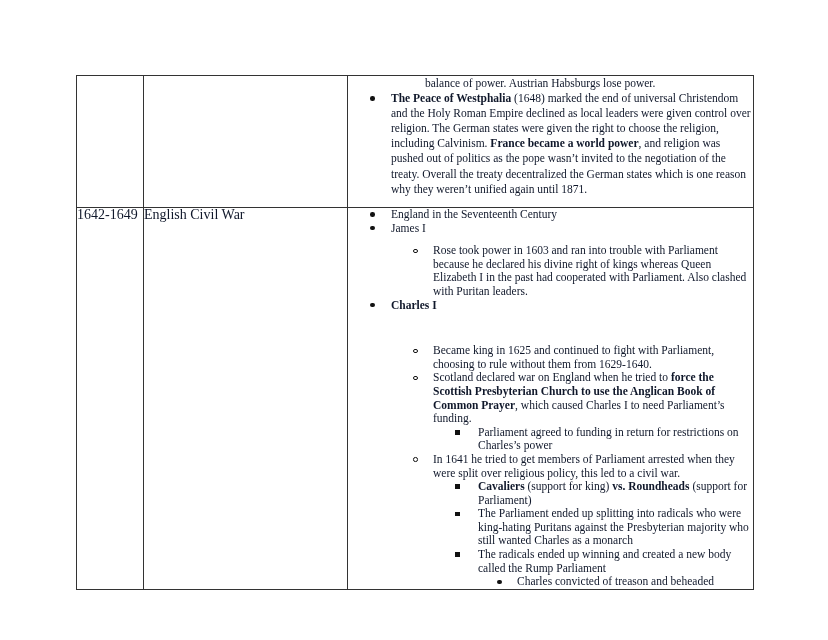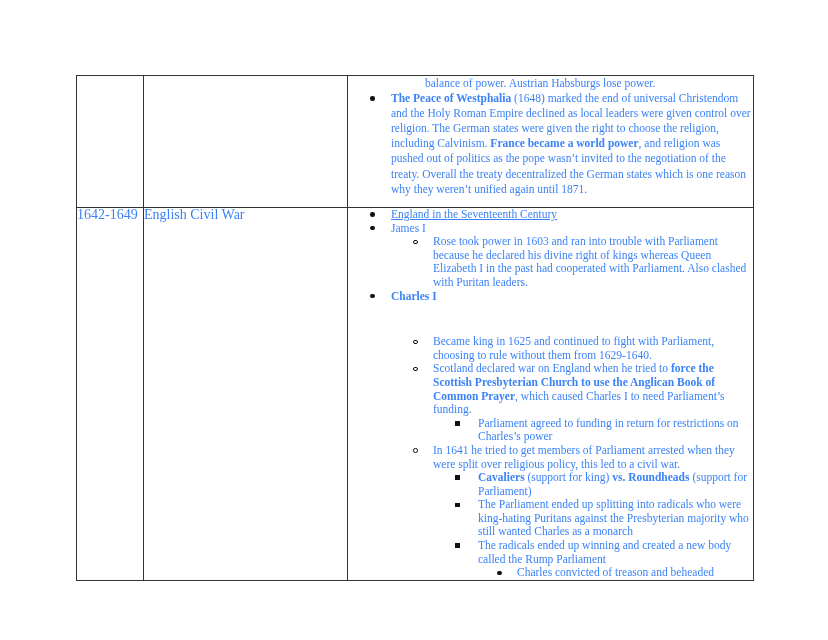--- a/index.html
+++ b/index.html
@@ -7,21 +7,21 @@
     padding: 0;
     background: #ffffff;
   }
   .page {
     position: relative;
     width: 828px;
     height: 640px;
     background: #ffffff;
     overflow: hidden;
     font-family: "Liberation Serif", serif;
-    color: #3b82f6;
+    color: #0f172a;
   }
   table.notes-table {
     position: absolute;
     left: 76px;
     top: 75px;
     width: 677px;
     border-collapse: collapse;
     table-layout: fixed;
   }
   td.cell {
@@ -54,21 +54,21 @@
     top: 5.2px;
     background: #121212;
     box-sizing: border-box;
   }
   tr.row2 .marker { top: 4.4px; }
   .marker.disc   { border-radius: 50%; }
   .marker.circle { border-radius: 50%; background: transparent; border: 1px solid #121212; }
   .marker.square { border-radius: 0; }
 
   .note-text b { font-weight: bold; }
-  .note-text .underline { text-decoration: underline; }
+  .note-text .underline { }
 </style>
 </head>
 <body>
 
 <div class="page">
   <table class="notes-table">
     <colgroup>
       <col style="width:67px">
       <col style="width:204px">
       <col style="width:406px">
@@ -81,21 +81,21 @@
             <div class="note-item" style="padding-left: 77px;"><span class="note-text"><span>balance of power. Austrian Habsburgs lose power.</span></span></div>
             <div class="note-item" style="padding-left: 43px;"><span class="marker disc" style="left: 22px;"></span><span class="note-text"><b>The Peace of Westphalia</b><span> (1648) marked the end of universal Christendom and the Holy Roman Empire declined as local leaders were given control over religion. The German states were given the right to choose the religion, including Calvinism. </span><b>France became a world power</b><span>, and religion was pushed out of politics as the pope wasn’t invited to the negotiation of the treaty. Overall the treaty decentralized the German states which is one reason why they weren’t unified again until 1871.</span></span></div>
           </td>
         </tr>
         <tr class="row2">
           <td class="cell date-cell"><span>1642-1649</span></td>
           <td class="cell event-cell"><span>English Civil War</span></td>
           <td class="cell notes-cell">
             <div class="note-item" style="padding-left: 43px;"><span class="marker disc" style="left: 22px;"></span><span class="note-text"><span class="underline">England in the Seventeenth Century</span></span></div>
             <div class="note-item" style="padding-left: 43px;"><span class="marker disc" style="left: 22px;"></span><span class="note-text"><span>James I</span></span></div>
-            <div class="note-item" style="padding-left: 85px;"><span class="marker circle" style="left: 65px;"></span><span class="note-text"><span>Rose took power in 1603 and ran into trouble with Parliament because he declared his divine right of kings whereas Queen Elizabeth I in the past had cooperated with Parliament. Also clashed with Puritan leaders.</span></span></div>
+            <div class="note-item" style="padding-left: 85px; margin-top: 9px;"><span class="marker circle" style="left: 65px;"></span><span class="note-text"><span>Rose took power in 1603 and ran into trouble with Parliament because he declared his divine right of kings whereas Queen Elizabeth I in the past had cooperated with Parliament. Also clashed with Puritan leaders.</span></span></div>
             <div class="note-item" style="padding-left: 43px; font-weight: bold;"><span class="marker disc" style="left: 22px;"></span><span class="note-text"><span>Charles I</span></span></div>
             <div class="note-item" style="padding-left: 85px; margin-top: 32px;"><span class="marker circle" style="left: 65px;"></span><span class="note-text"><span>Became king in 1625 and continued to fight with Parliament, choosing to rule without them from 1629-1640.</span></span></div>
             <div class="note-item" style="padding-left: 85px;"><span class="marker circle" style="left: 65px;"></span><span class="note-text"><span>Scotland declared war on England when he tried to </span><b>force the Scottish Presbyterian Church to use the Anglican Book of Common Prayer</b><span>, which caused Charles I to need Parliament’s funding.</span></span></div>
             <div class="note-item" style="padding-left: 130px;"><span class="marker square" style="left: 107px;"></span><span class="note-text"><span>Parliament agreed to funding in return for restrictions on Charles’s power</span></span></div>
             <div class="note-item" style="padding-left: 85px;"><span class="marker circle" style="left: 65px;"></span><span class="note-text"><span>In 1641 he tried to get members of Parliament arrested when they were split over religious policy, this led to a civil war.</span></span></div>
             <div class="note-item" style="padding-left: 130px;"><span class="marker square" style="left: 107px;"></span><span class="note-text"><b>Cavaliers</b><span> (support for king) </span><b>vs. Roundheads</b><span> (support for Parliament)</span></span></div>
             <div class="note-item" style="padding-left: 130px;"><span class="marker square" style="left: 107px;"></span><span class="note-text"><span>The Parliament ended up splitting into radicals who were king-hating Puritans against the Presbyterian majority who still wanted Charles as a monarch</span></span></div>
             <div class="note-item" style="padding-left: 130px;"><span class="marker square" style="left: 107px;"></span><span class="note-text"><span>The radicals ended up winning and created a new body called the Rump Parliament</span></span></div>
             <div class="note-item" style="padding-left: 169px;"><span class="marker disc" style="left: 149px;"></span><span class="note-text"><span>Charles convicted of treason and beheaded</span></span></div>
           </td>

